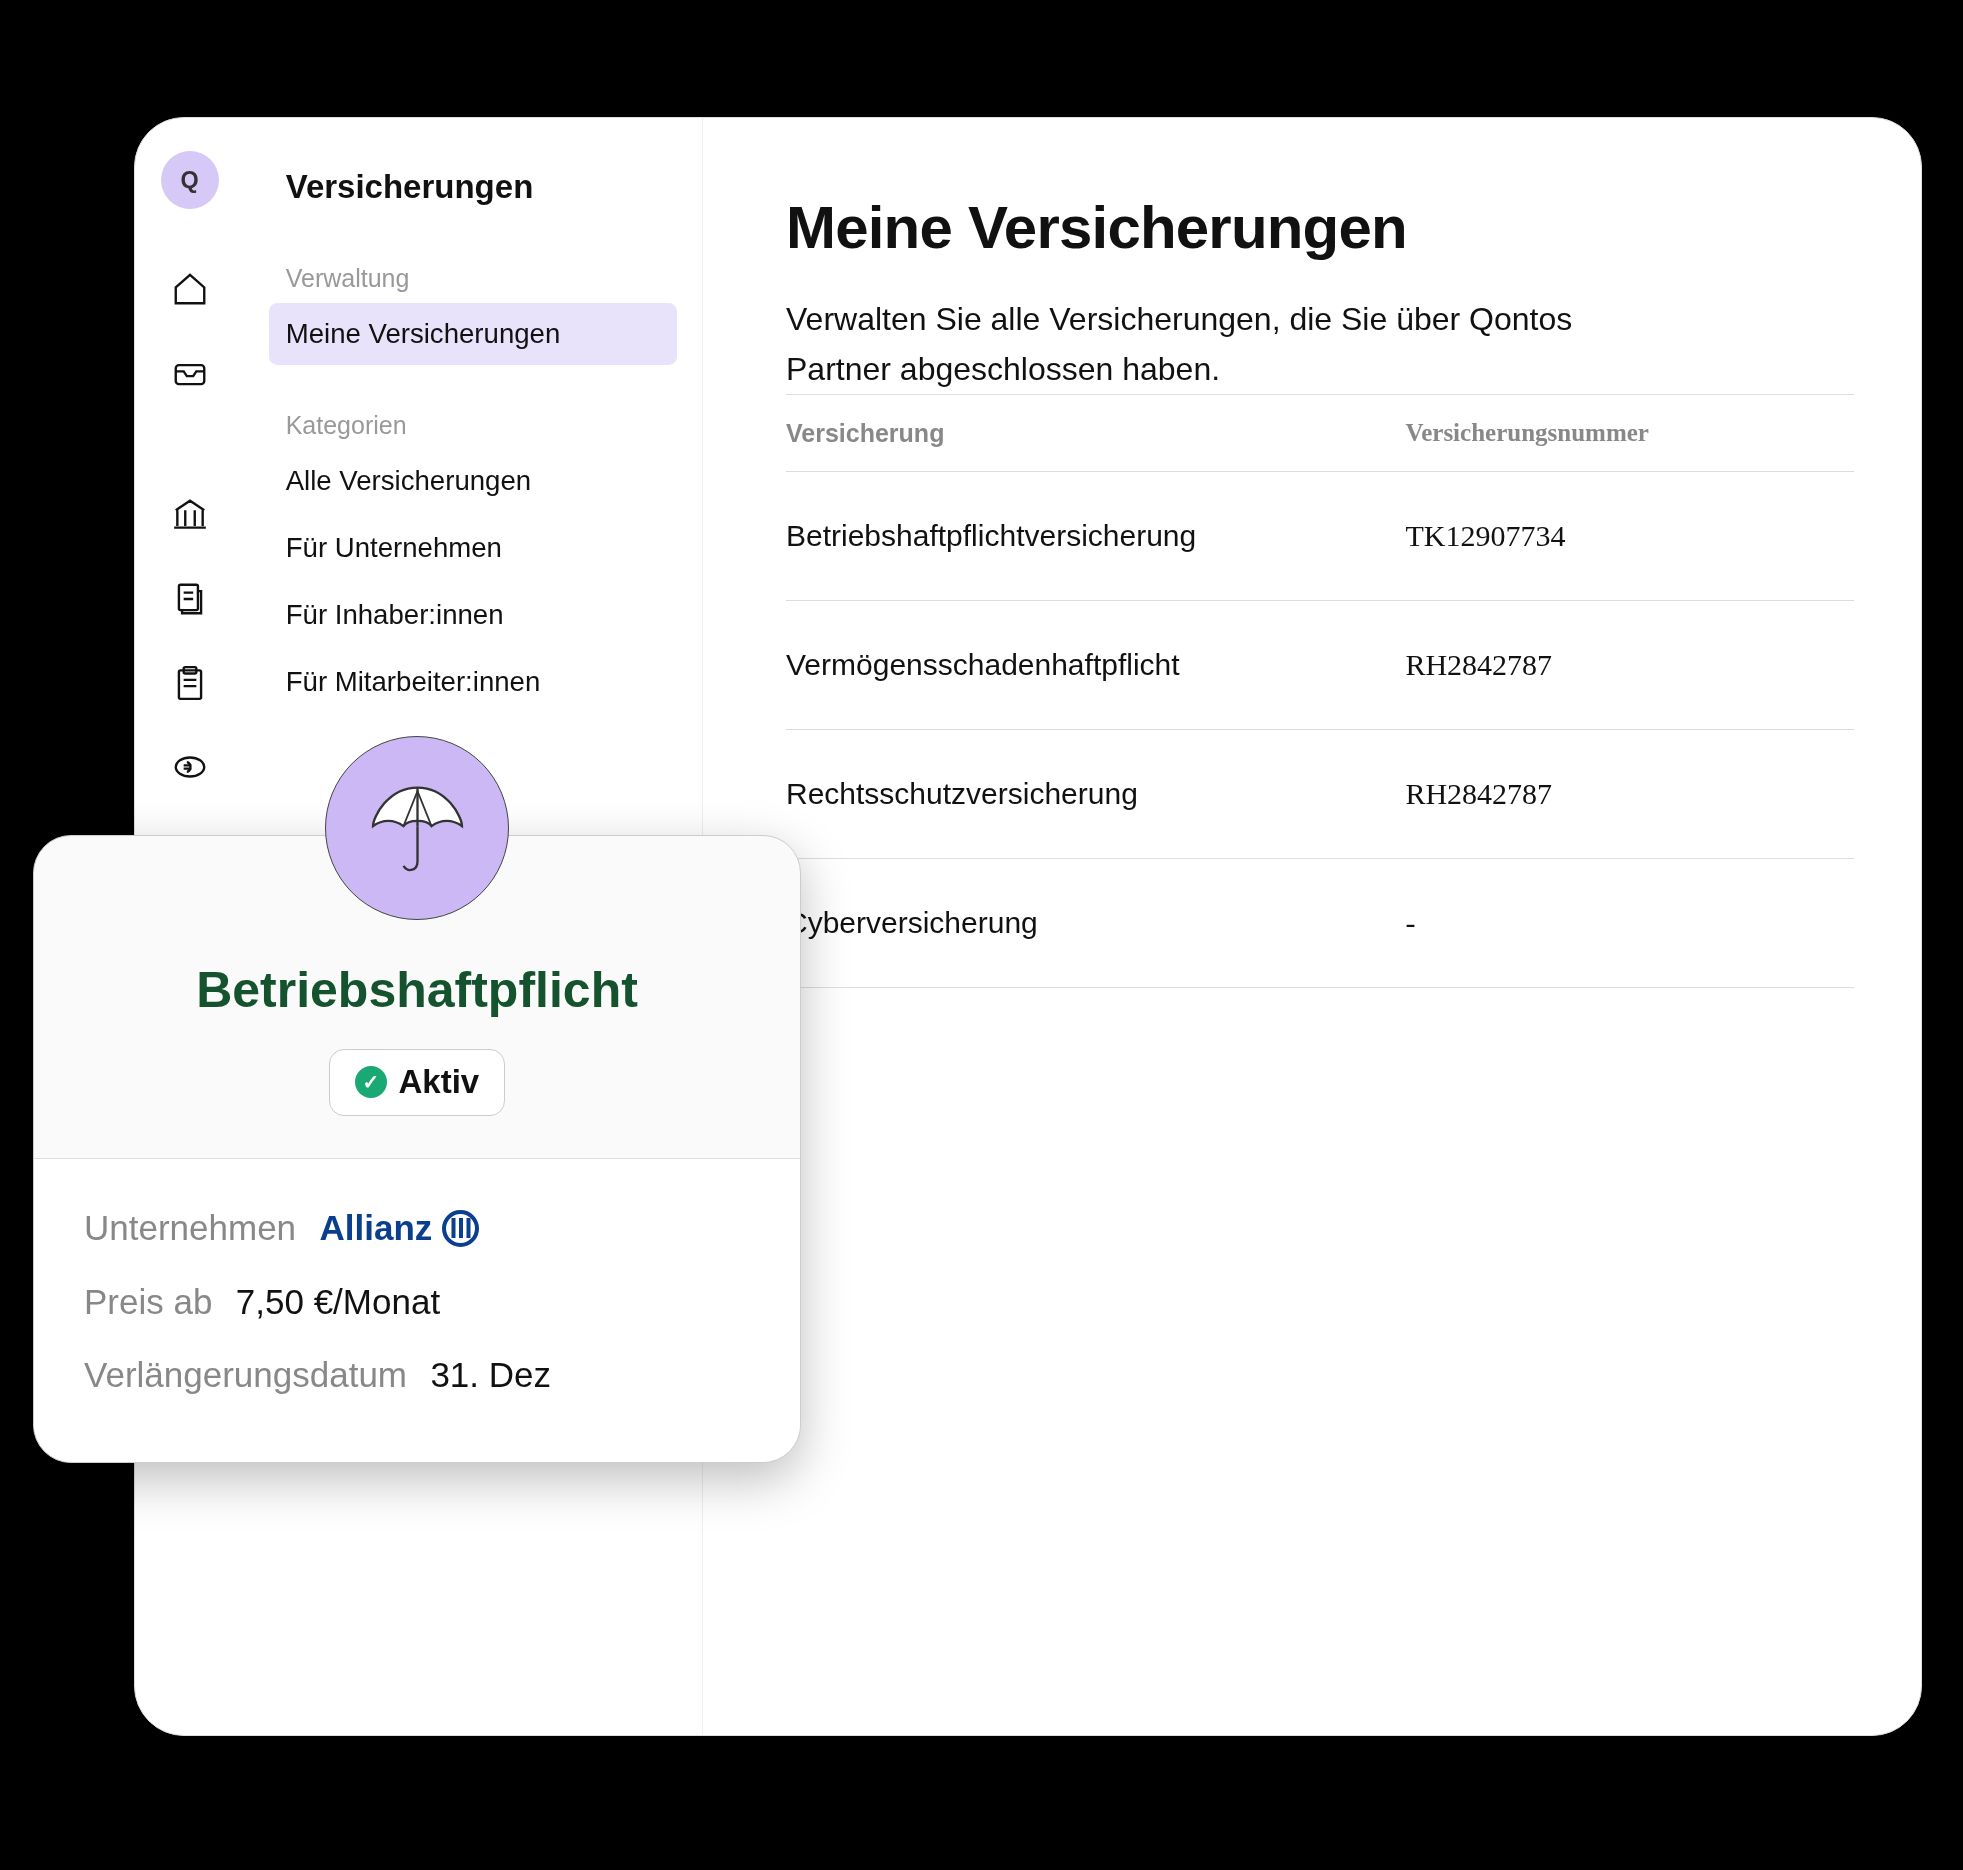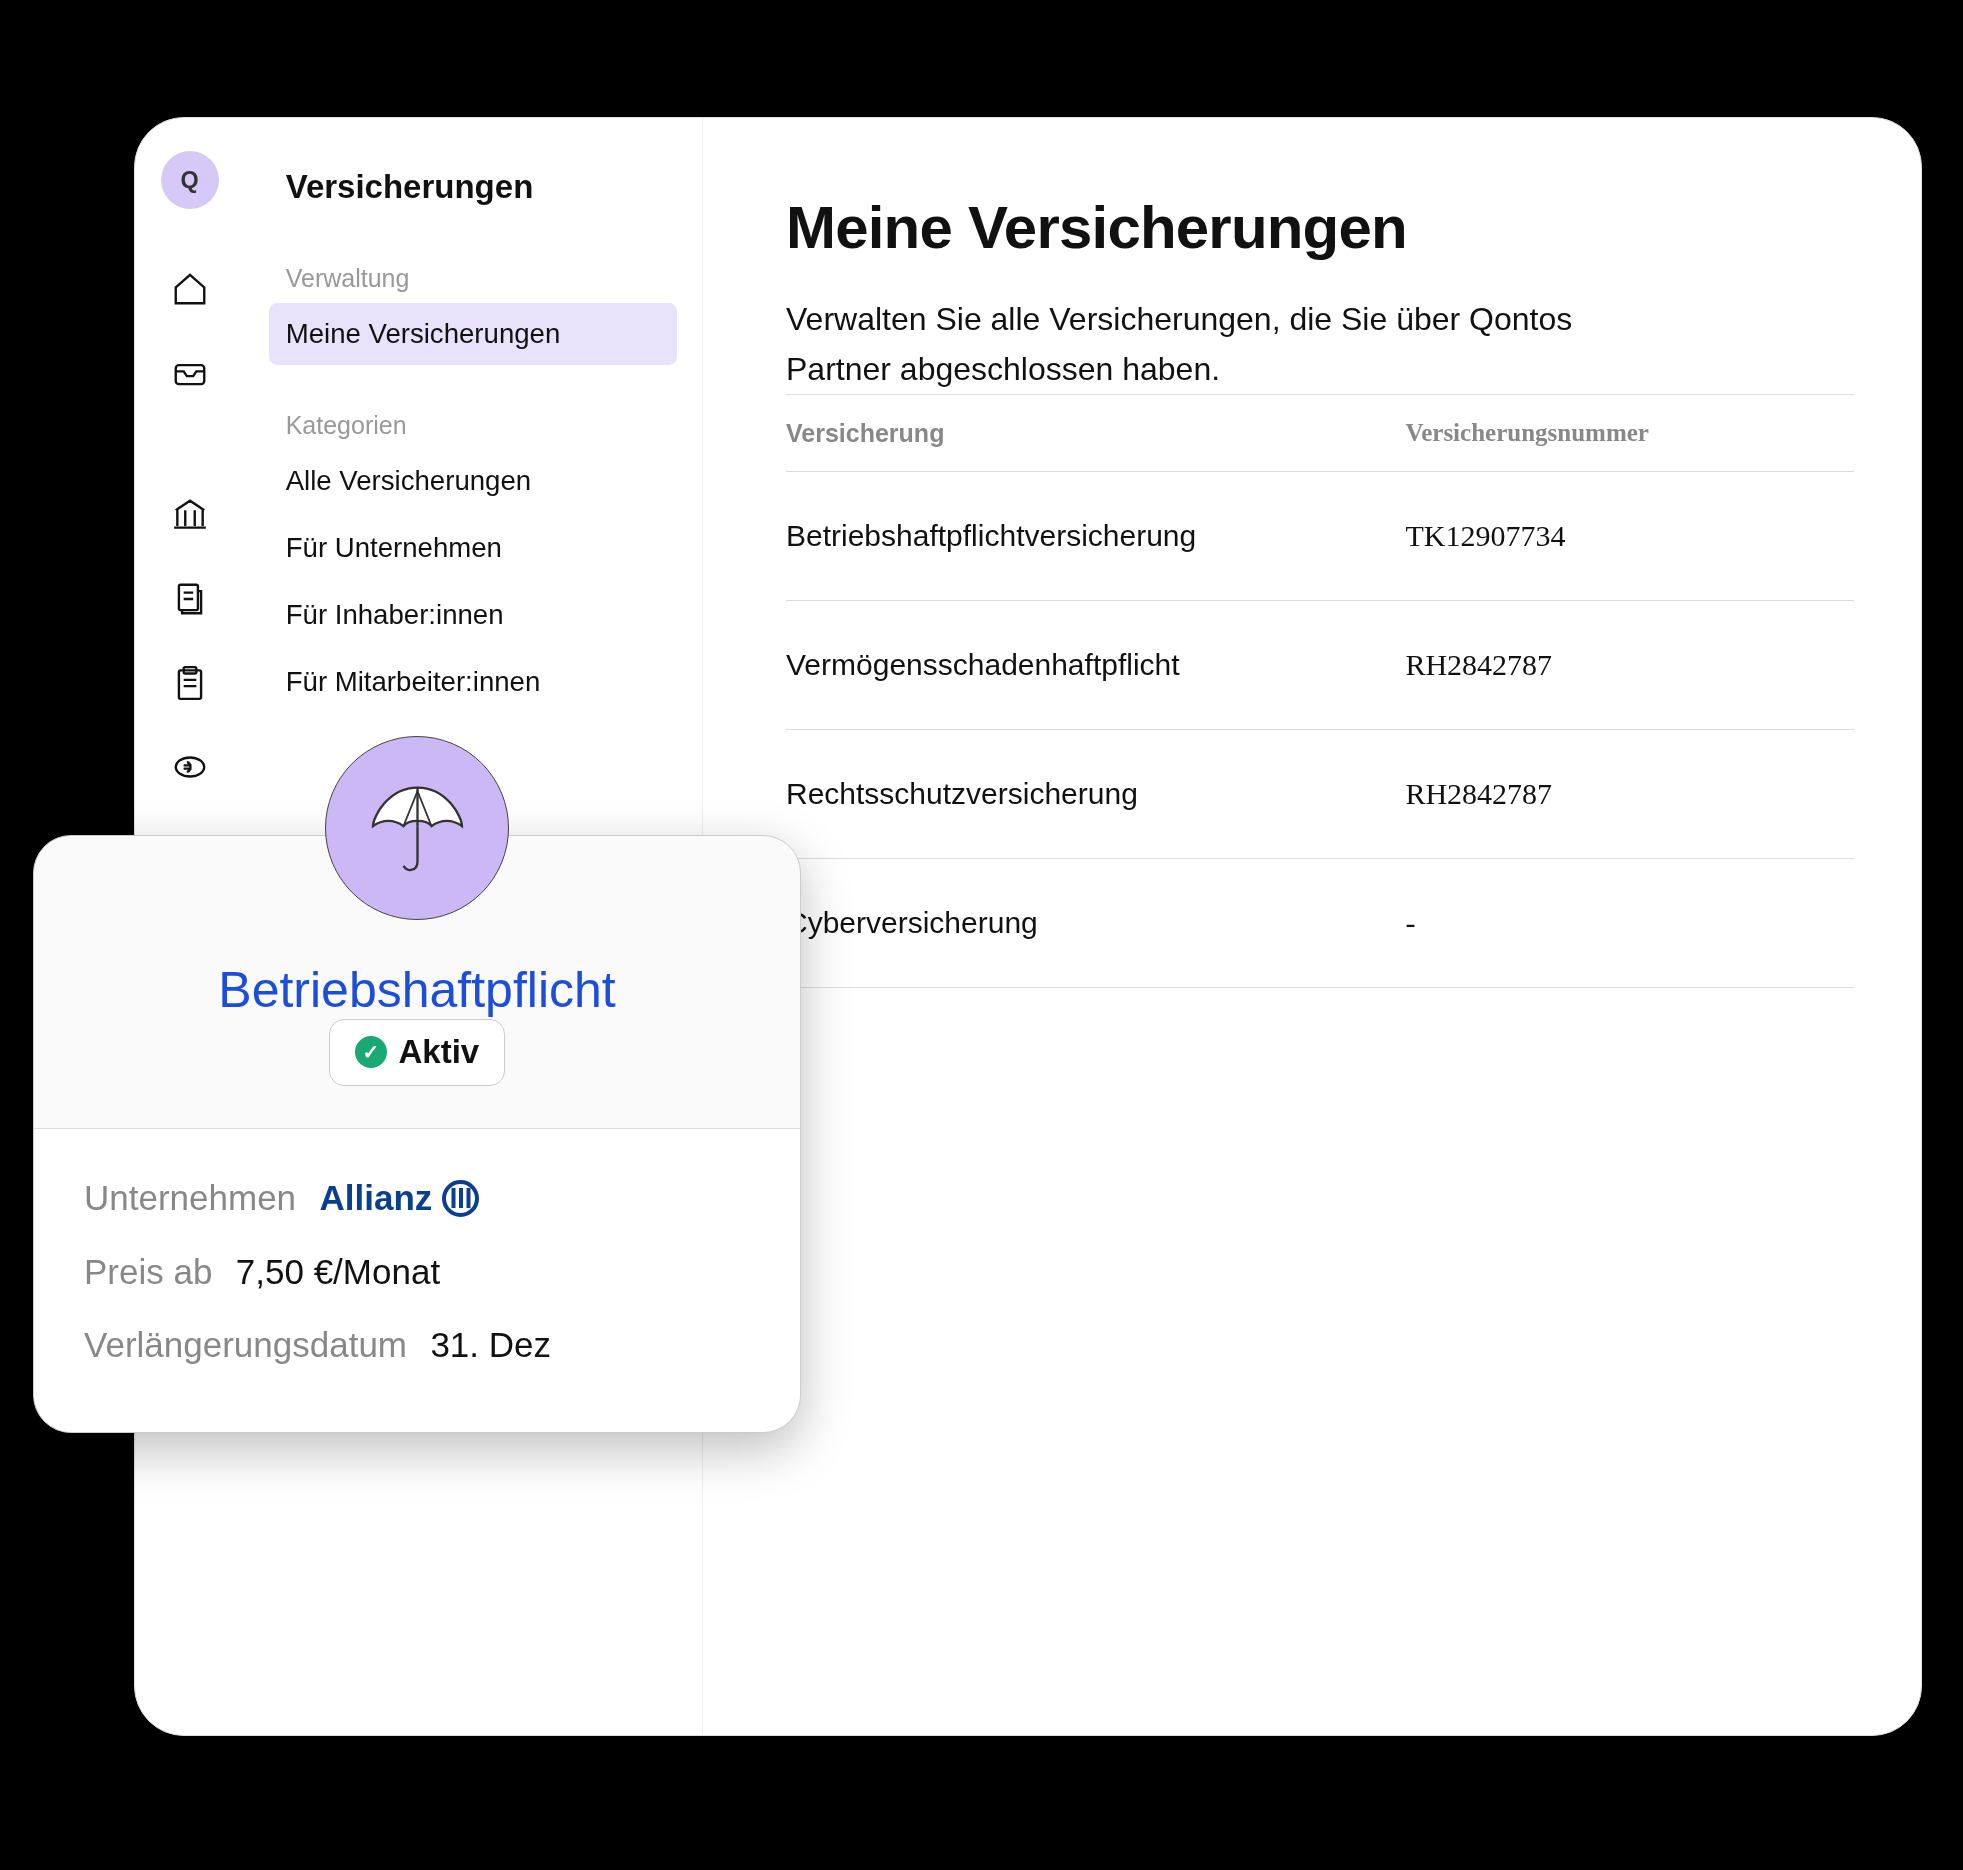--- a/index.html
+++ b/index.html
@@ -152,22 +152,23 @@
     align-items: center;
     justify-content: center;
   }
   .card-badge svg { width: 117px; height: 117px; }
   .card-top {
     padding: 125px 33px 42px 33px;
     text-align: center;
   }
   .card-title {
     font-size: 50px;
-    font-weight: 400;
-    color: #1d4ed8;
+    font-weight: 700;
+    color: #14532d;
+    margin-bottom: 30px;
   }
   .status-pill {
     display: inline-flex;
     align-items: center;
     gap: 11.7px;
     border: 1.7px solid #ccc;
     border-radius: 15px;
     padding: 13.4px 25px;
     font-size: 33px;
     font-weight: 600;

